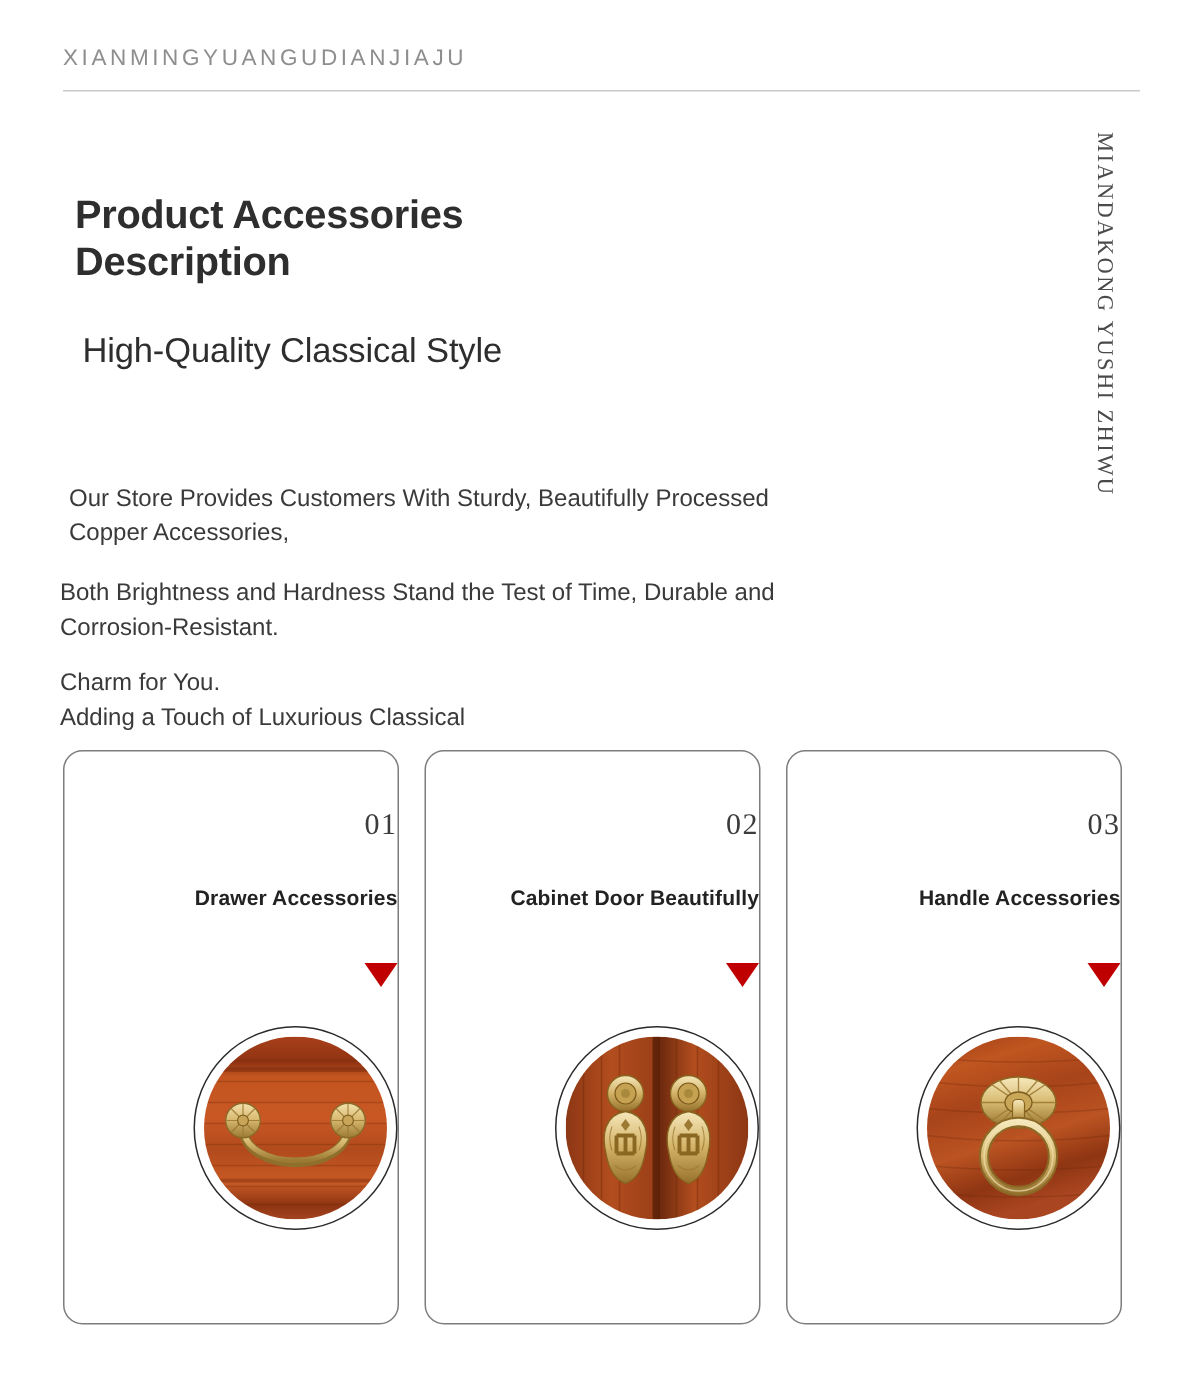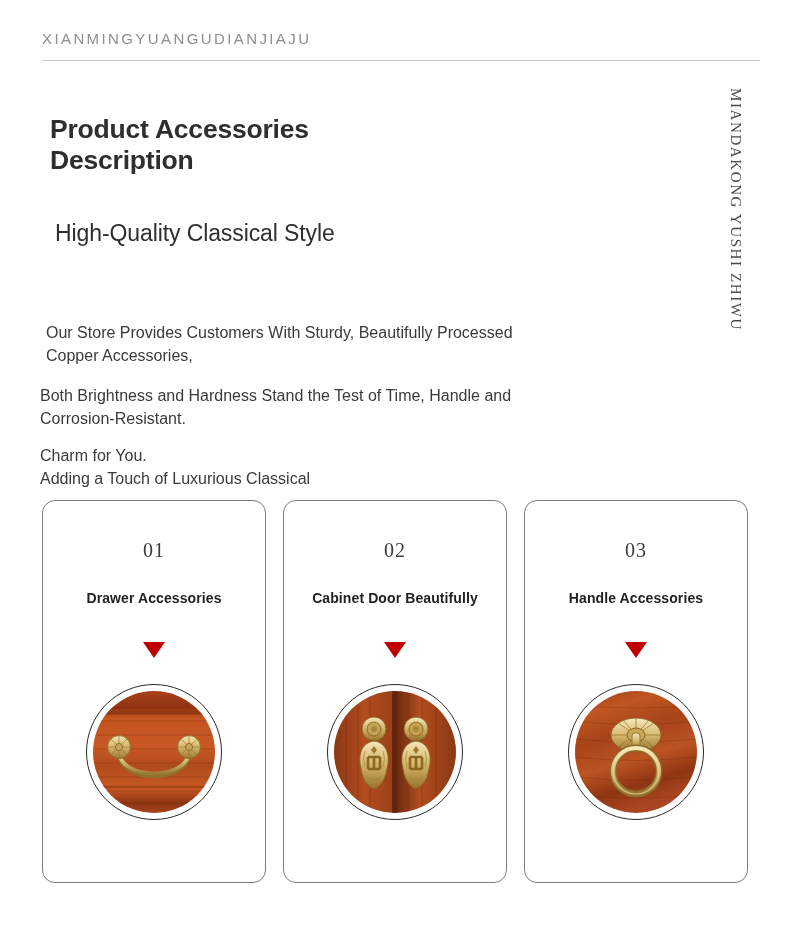--- a/index.html
+++ b/index.html
@@ -69,21 +69,21 @@
     transform: rotate(90deg);
     position: absolute;
     left: 20px;
     top: 0;
   }
 
   
   .headline-block {
     position: absolute;
     left: 50px;
-    top: 114px;
+    top: 128px;
     width: 430px;
   }
 
   .headline {
     font-size: 26.5px;
     font-weight: bold;
     color: #2e2e2e;
     line-height: 1.16;
     letter-spacing: -0.2px;
   }
@@ -133,21 +133,21 @@
   }
 
   .card {
     width: 224px;
     height: 383px;
     border: 1px solid #7d7d7d;
     border-radius: 13px;
     background: #ffffff;
     display: flex;
     flex-direction: column;
-    align-items: center;
+    align-items: flex-end;
   }
 
   .card-number {
     font-family: "Liberation Serif", serif;
     font-size: 20px;
     color: #3b3b3b;
     letter-spacing: 1px;
     margin-top: 38px;
     font-weight: 400;
   }
@@ -214,21 +214,21 @@
 
   <div class="subheadline-block">
     <div class="subheadline">High-Quality Classical Style</div>
   </div>
 
   <div class="body-copy">
     <div class="copy-p1">
       <div class="copy-line first">Our Store Provides Customers With Sturdy, Beautifully Processed Copper Accessories,</div>
     </div>
     <div class="copy-p2">
-      <div class="copy-line">Both Brightness and Hardness Stand the Test of Time, Handle and</div>
+      <div class="copy-line">Both Brightness and Hardness Stand the Test of Time, Durable and</div>
       <div class="copy-line">Corrosion-Resistant.</div>
     </div>
     <div>
       <div class="copy-line">Charm for You.</div>
       <div class="copy-line">Adding a Touch of Luxurious Classical</div>
     </div>
   </div>
 
   <div class="cards">
 

